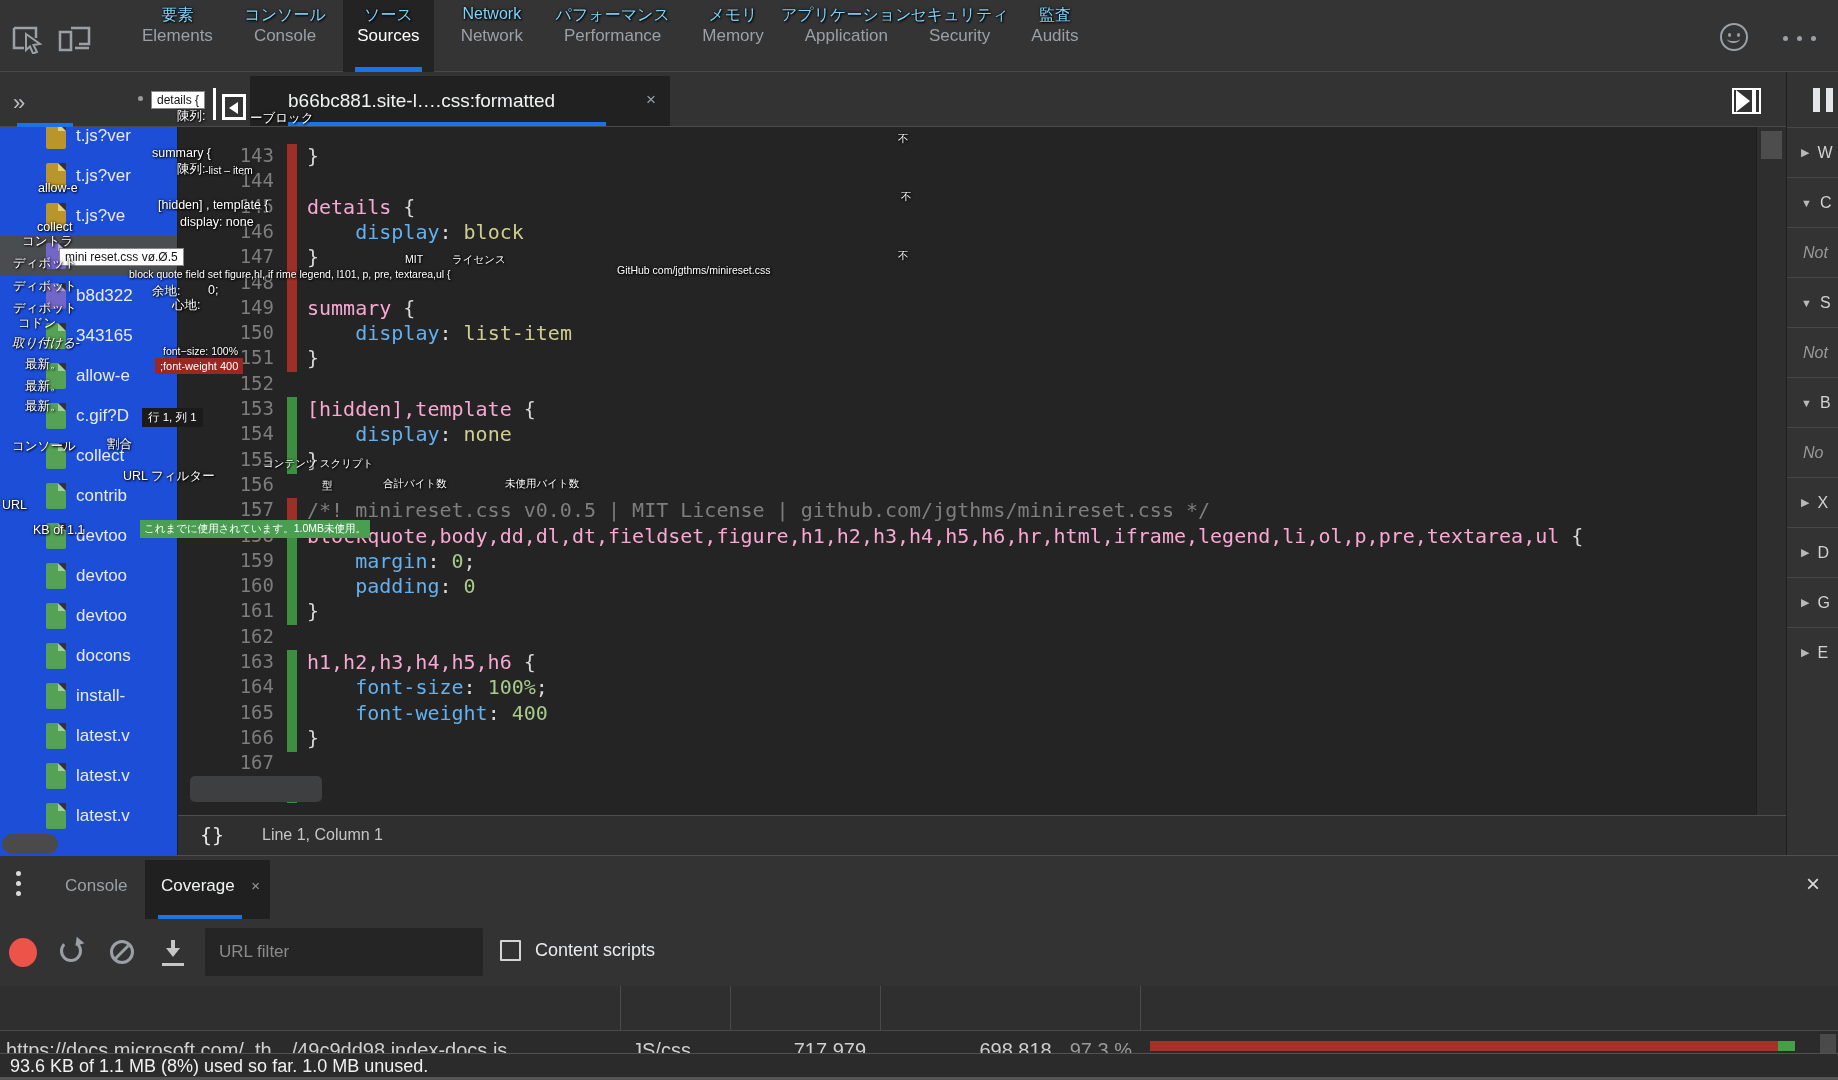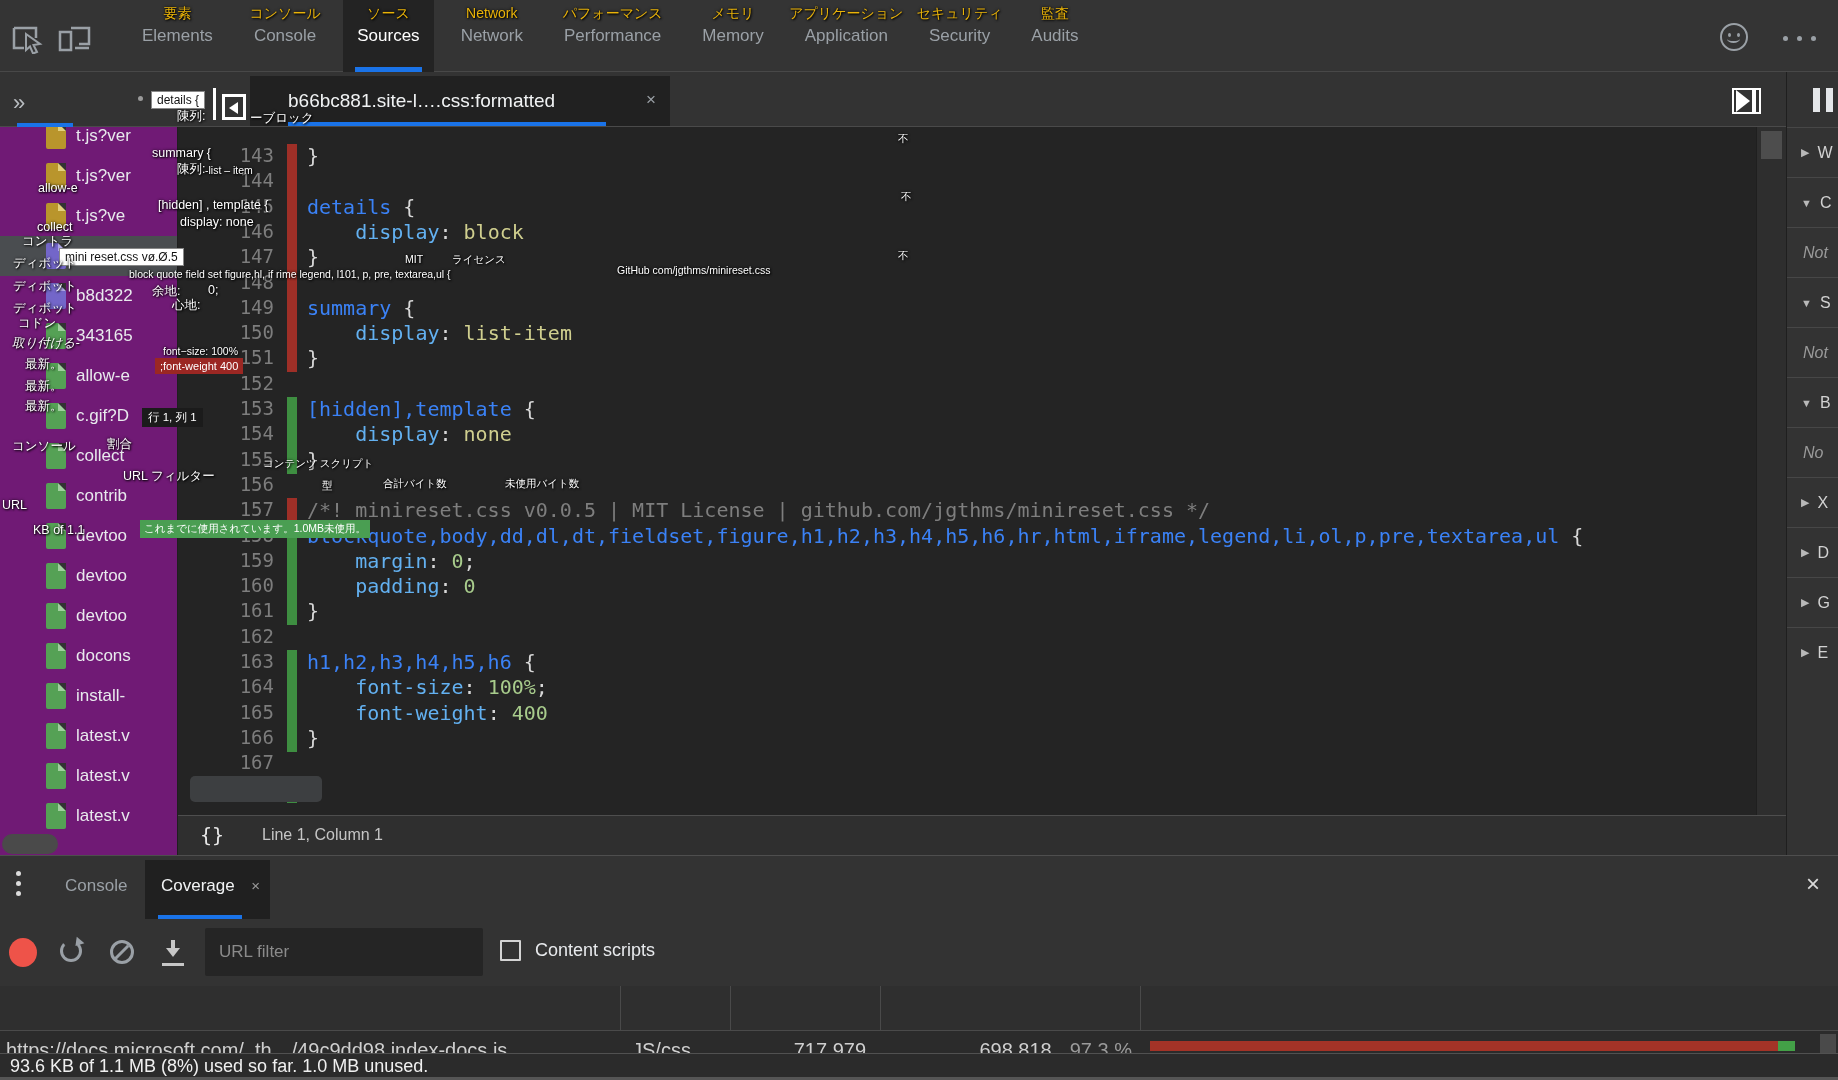--- a/index.html
+++ b/index.html
@@ -11,21 +11,21 @@
   #toolbar { position:absolute; left:0; top:0; width:1838px; height:72px;
              background:#343434; border-bottom:1px solid #484848; }
   #inspect-btn { position:absolute; left:10px; top:20px; width:34px; height:34px; }
   #device-btn  { position:absolute; left:58px; top:22px; width:36px; height:32px; }
   #main-tabs { position:absolute; left:128px; top:0; height:72px; display:flex; gap:13px; }
   .mtab { position:relative; height:72px; display:flex; align-items:center; padding:0 14px;
           font-size:17px; color:#9aa0a6; cursor:default; }
   .mtab.active { color:#ffffff; background:#232323; }
   .mtab.active .underline { position:absolute; left:12px; right:12px; bottom:0; height:5px; background:#1a73e8; }
   .mtab .jp { position:absolute; top:5px; left:50%; transform:translateX(-50%);
-              font-size:14px; color:#eab308; white-space:nowrap;
+              font-size:16px; color:#7dd3fc; white-space:nowrap;
               text-shadow:0 0 3px #000, 1px 1px 2px #000; }
   #smiley { position:absolute; left:1720px; top:23px; width:28px; height:28px;
             border:2px solid #9aa0a6; border-radius:50%; }
   #smiley .eye { position:absolute; top:8px; width:3px; height:4px; background:#9aa0a6; border-radius:50%; }
   #smiley .mouth { position:absolute; left:5px; top:10px; width:13px; height:8px;
                    border-bottom:2px solid #9aa0a6; border-radius:50%; }
   #menu-dots { position:absolute; left:1783px; top:36px; width:36px; display:flex; gap:9px; }
   #menu-dots i { width:5px; height:5px; background:#9aa0a6; border-radius:50%; }
 
   
@@ -41,21 +41,21 @@
   #strip-dot { position:absolute; left:138px; top:24px; width:5px; height:5px; background:#9a9a9a; border-radius:50%; }
   
   #artifact-collapse { position:absolute; left:213px; top:88px; width:34px; height:32px; z-index:60; }
   #artifact-collapse .bar { position:absolute; left:0; top:0; width:3px; height:32px; background:#fff; }
   #artifact-collapse .box { position:absolute; left:9px; top:6px; width:24px; height:26px; border:3px solid #fff; }
   #artifact-collapse .tri { position:absolute; left:16px; top:14px; width:0; height:0;
         border-top:6px solid transparent; border-bottom:6px solid transparent; border-right:9px solid #fff; }
 
   
   #navigator { position:absolute; left:0; top:127px; width:178px; height:728px;
-               background:#701a75; overflow:hidden; border-right:1px solid #1f1f1f; }
+               background:#1d4ed8; overflow:hidden; border-right:1px solid #1f1f1f; }
   .file-row { position:absolute; left:0; width:178px; height:40px; display:flex; align-items:center;
               padding-left:46px; }
   .file-row.selected { background:#4a4d50; }
   .ficon { position:relative; width:20px; height:26px; margin-right:10px; border-radius:2px; flex:none; }
   .ficon::after { content:""; position:absolute; right:0; top:0; width:0; height:0;
                   border-style:solid; border-width:0 8px 8px 0; }
   .ficon.yellow { background:#b9952c; } .ficon.yellow::after { border-color:transparent #e4cf7c transparent transparent; border-width:0 8px 8px 0; border-right-color:#333; border-bottom-color:#e4cf7c; }
   .ficon.purple { background:#7366c9; } .ficon.purple::after { border-right-color:#333; border-bottom-color:#b0a8e6; }
   .ficon.green  { background:#55a155; } .ficon.green::after  { border-right-color:#333; border-bottom-color:#a0cf9d; }
   .fname { font-size:17px; color:#e8eaed; white-space:nowrap; }
@@ -65,21 +65,21 @@
   
   #editor { position:absolute; left:178px; top:127px; width:1578px; height:688px;
             background:#242424; overflow:hidden; }
   .crow { position:absolute; left:0; width:100%; height:26px; }
   .lnum { position:absolute; left:0; top:0; width:96px; text-align:right;
           font:19px "DejaVu Sans Mono", monospace; color:#7d7d7d; }
   .covbar { position:absolute; left:109px; top:0; bottom:0; width:10px; }
   .cov-red { background:#9e2f27; } .cov-green { background:#3e8e41; }
   .ctext { position:absolute; left:129px; top:0; white-space:pre;
            font:20px "DejaVu Sans Mono", monospace; color:#d8d8d8; }
-  .tk-sel { color:#3b82f6; } .tk-pr { color:#63b1f1; } .tk-va { color:#d0cf8f; }
+  .tk-sel { color:#f9a8d4; } .tk-pr { color:#63b1f1; } .tk-va { color:#d0cf8f; }
   .tk-nu { color:#a8cc8c; } .tk-pu { color:#d8d8d8; } .tk-co { color:#7e7e7e; }
   #editor-hscroll { position:absolute; left:12px; top:649px; width:132px; height:26px;
                     background:#3d3f41; border-radius:5px; }
 
   
   #vscroll { position:absolute; left:1756px; top:127px; width:30px; height:688px;
              background:#2e2e2e; border-left:1px solid #1f1f1f; }
   #vscroll .thumb { position:absolute; left:4px; top:4px; width:21px; height:28px; background:#4d4d4d; }
 
   

